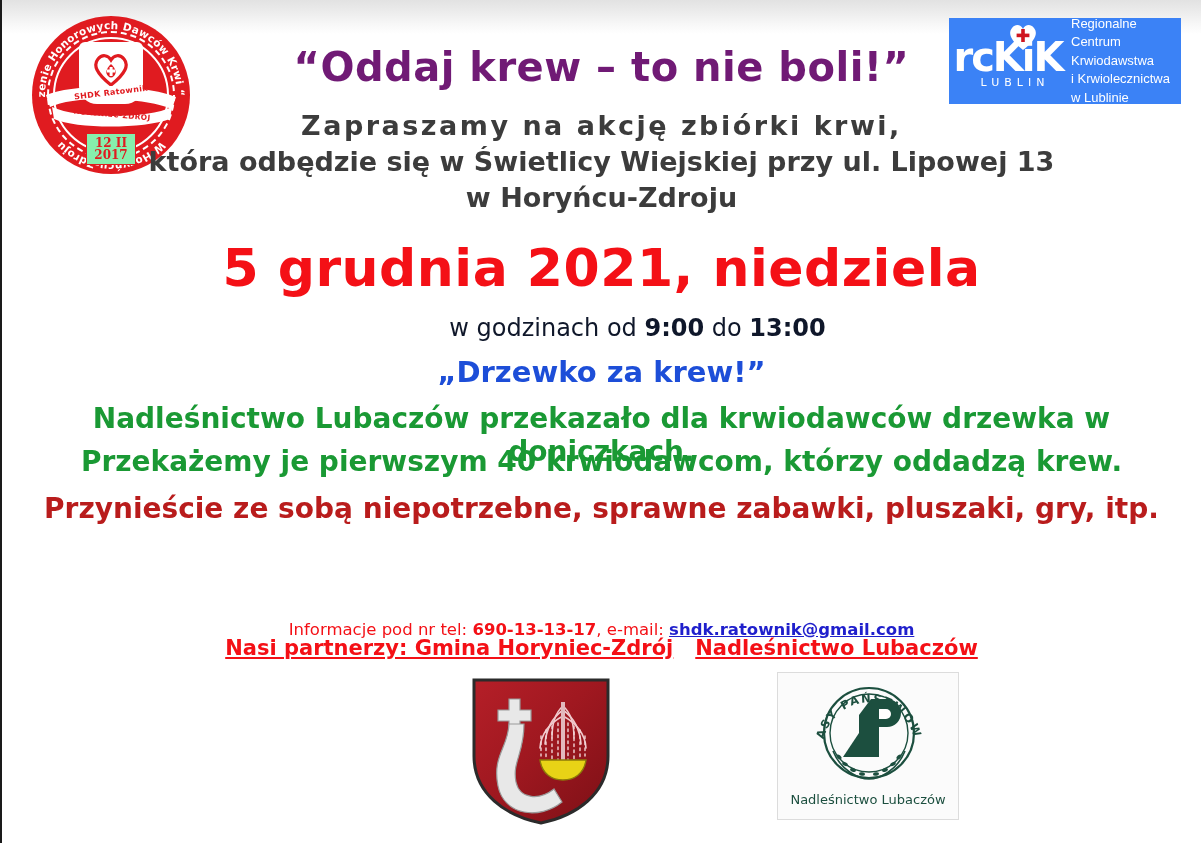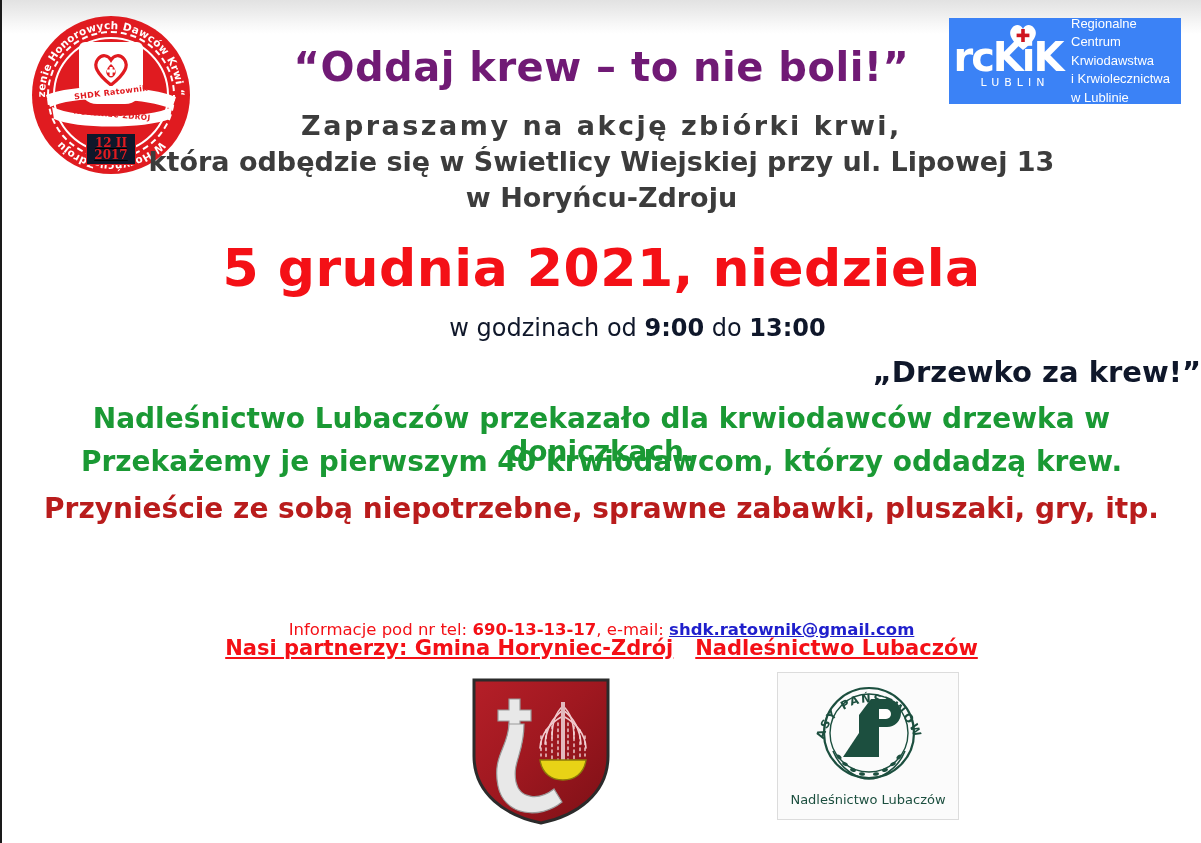--- a/index.html
+++ b/index.html
@@ -101,29 +101,28 @@
     font-weight: bold;
     font-size: 7.5px;
     color: #e01b20;
     transform: rotate(5deg);
     letter-spacing: 0.3px;
   }
   .seal-datebox {
     position: absolute;
     left: 54px; top: 117px;
     width: 50px; height: 32px;
-    background: #0f172a;
+    background: #86efac;
     border: 1px solid #e01b20;
     box-sizing: border-box;
     display: flex;
     flex-direction: column;
     align-items: center;
     justify-content: center;
     line-height: 1.0;
-    text-decoration: underline;
   }
   .seal-datebox span {
     font-family: "DejaVu Serif", serif;
     font-weight: bold;
     font-size: 12px;
     color: #e01b20;
   }
 
   
   .rckik {
@@ -218,25 +217,25 @@
     font-family: "DejaVu Sans", sans-serif;
     font-size: 24px;
     color: #0f172a;
     padding-left: 36px;
   }
   .hours b { font-weight: bold; }
   .tree-title {
     position: absolute;
     left: 0; top: 355px;
     width: 100%;
-    text-align: right;
+    text-align: center;
     font-family: "DejaVu Sans", sans-serif;
     font-weight: bold;
     font-size: 29px;
-    color: #0f172a;
+    color: #1d4ed8;
   }
   .green-l1 {
     position: absolute;
     left: 0; top: 402px;
     width: 100%;
     text-align: center;
     font-family: "DejaVu Sans", sans-serif;
     font-weight: bold;
     font-size: 28px;
     color: #1a9934;

